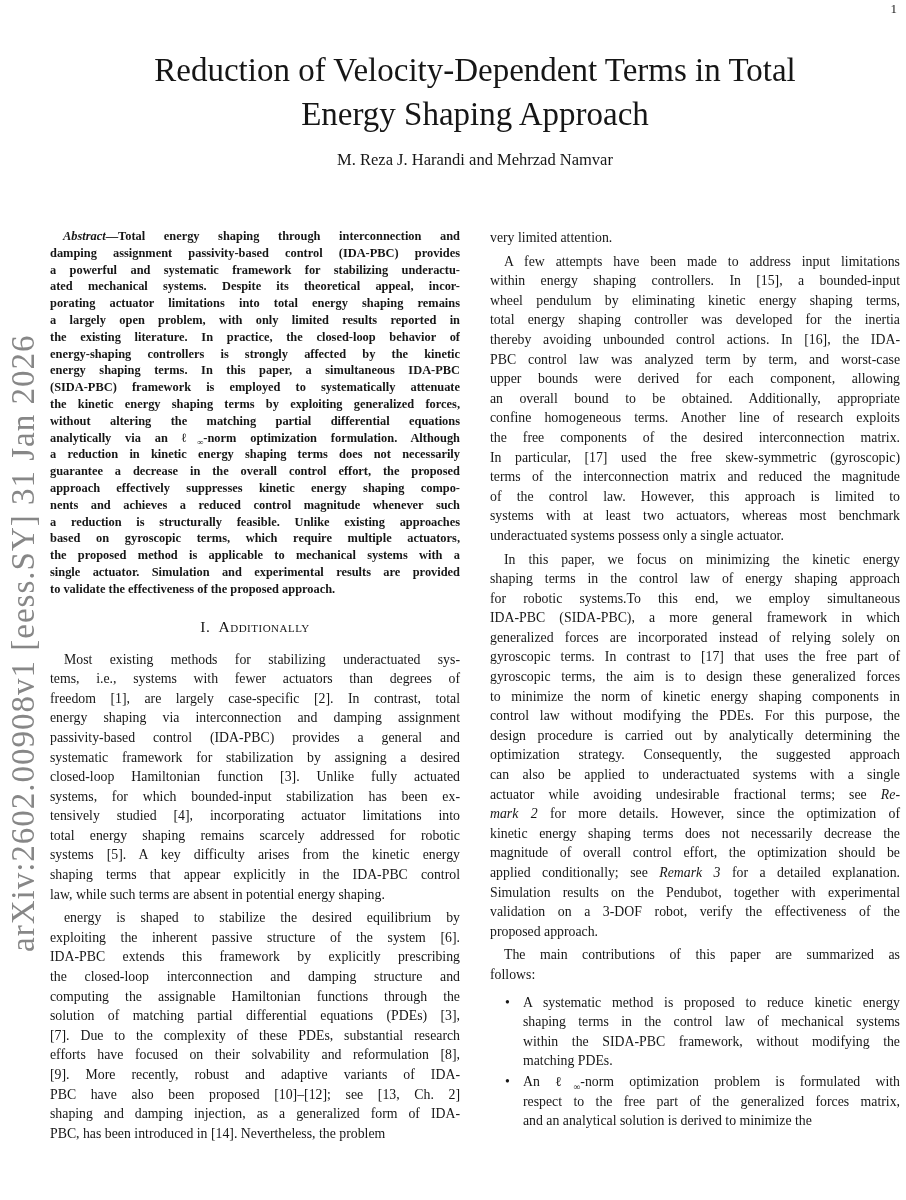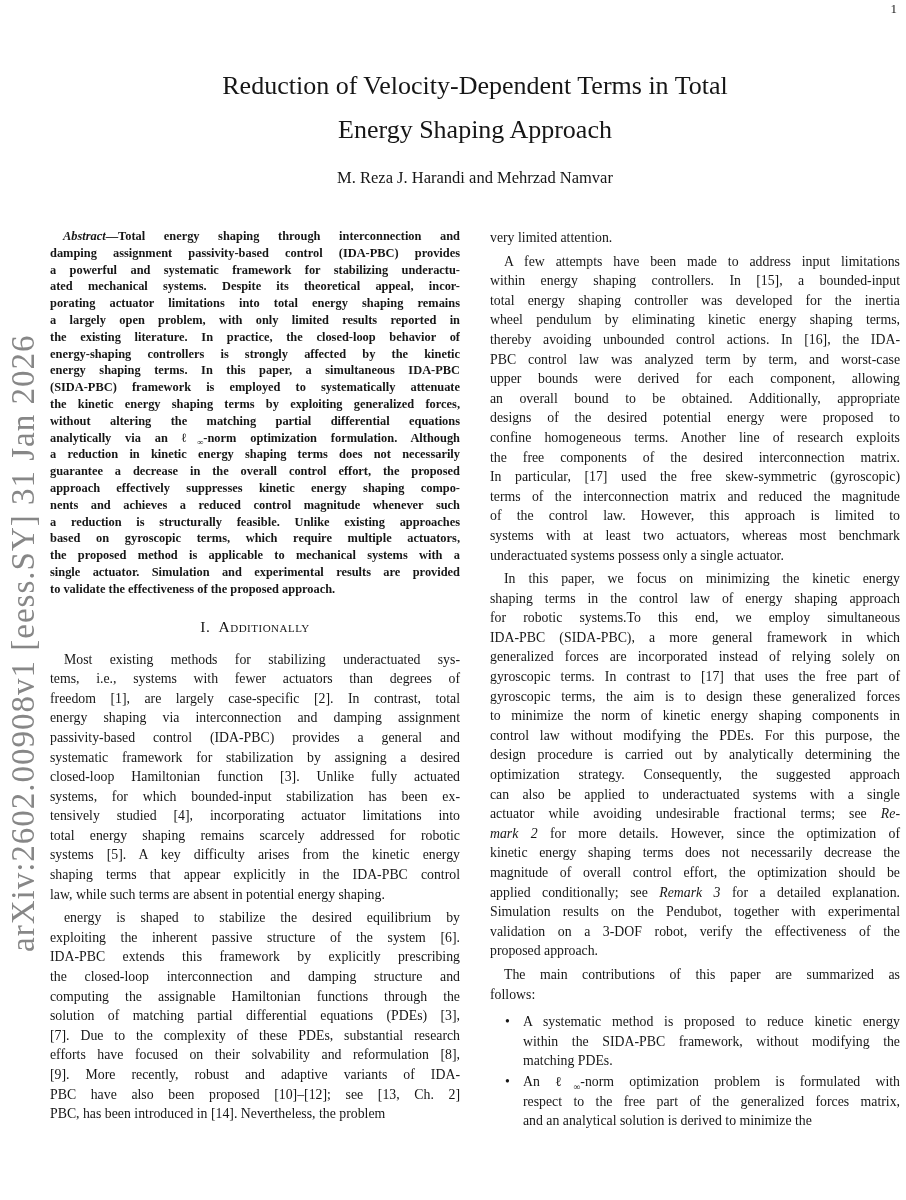--- a/index.html
+++ b/index.html
@@ -26,24 +26,24 @@
     font-size: 33px;
     letter-spacing: 1px;
     color: #878787;
   }
 
   .title-wrap {
     position: absolute; left: 50px; top: 48px; width: 850px;
     text-align: center;
   }
   .paper-title {
-    font-size: 26px;
+    font-size: 33px;
     line-height: 44px;
     font-weight: normal;
-    margin: 16px;
+    margin: 0;
   }
   .paper-authors {
     margin-top: 14px;
     font-size: 16.5px;
   }
 
   .col { position: absolute; top: 228px; width: 410px; }
   .col-left  { left: 50px; }
   .col-right { left: 490px; }
 
@@ -143,40 +143,40 @@
           <div class="line">energy is shaped to stabilize the desired equilibrium by</div>
           <div class="line">exploiting the inherent passive structure of the system [6].</div>
           <div class="line">IDA-PBC extends this framework by explicitly prescribing</div>
           <div class="line">the closed-loop interconnection and damping structure and</div>
           <div class="line">computing the assignable Hamiltonian functions through the</div>
           <div class="line">solution of matching partial differential equations (PDEs) [3],</div>
           <div class="line">[7]. Due to the complexity of these PDEs, substantial research</div>
           <div class="line">efforts have focused on their solvability and reformulation [8],</div>
           <div class="line">[9]. More recently, robust and adaptive variants of IDA-</div>
           <div class="line">PBC have also been proposed [10]–[12]; see [13, Ch. 2]</div>
+          <div class="line">shaping and damping injection, as a generalized form of IDA-</div>
           <div class="line last">PBC, has been introduced in [14]. Nevertheless, the problem</div>
         </div>
       </div>
   </div>
 
   <div class="col col-right">
     <div class="body-text">
         <div class="para noindent">
           <div class="line last">very limited attention.</div>
         </div>
         <div class="para">
           <div class="line">A few attempts have been made to address input limitations</div>
           <div class="line">within energy shaping controllers. In [15], a bounded-input</div>
+          <div class="line">wheel pendulum by eliminating kinetic energy shaping terms,</div>
           <div class="line">total energy shaping controller was developed for the inertia</div>
-          <div class="line">wheel pendulum by eliminating kinetic energy shaping terms,</div>
           <div class="line">thereby avoiding unbounded control actions. In [16], the IDA-</div>
           <div class="line">PBC control law was analyzed term by term, and worst-case</div>
           <div class="line">upper bounds were derived for each component, allowing</div>
           <div class="line">an overall bound to be obtained. Additionally, appropriate</div>
-          <div class="line">designs of the desired potential energy were proposed to</div>
           <div class="line">confine homogeneous terms. Another line of research exploits</div>
           <div class="line">the free components of the desired interconnection matrix.</div>
           <div class="line">In particular, [17] used the free skew-symmetric (gyroscopic)</div>
           <div class="line">terms of the interconnection matrix and reduced the magnitude</div>
           <div class="line">of the control law. However, this approach is limited to</div>
           <div class="line">systems with at least two actuators, whereas most benchmark</div>
           <div class="line last">underactuated systems possess only a single actuator.</div>
         </div>
         <div class="para">
           <div class="line">In this paper, we focus on minimizing the kinetic energy</div>
@@ -203,20 +203,21 @@
         <div class="para">
           <div class="line">The main contributions of this paper are summarized as</div>
           <div class="line last">follows:</div>
         </div>
       </div>
     <div class="body-text bullet-list">
         <div class="bullet-item">
           <div class="bullet-marker">•</div>
           <div class="bullet-lines">
             <div class="line">A systematic method is proposed to reduce kinetic energy</div>
+            <div class="line">shaping terms in the control law of mechanical systems</div>
             <div class="line">within the SIDA-PBC framework, without modifying the</div>
             <div class="line last">matching PDEs.</div>
           </div>
         </div>
         <div class="bullet-item">
           <div class="bullet-marker">•</div>
           <div class="bullet-lines">
             <div class="line">An ℓ<sub>∞</sub>-norm optimization problem is formulated with</div>
             <div class="line">respect to the free part of the generalized forces matrix,</div>
             <div class="line last">and an analytical solution is derived to minimize the</div>

